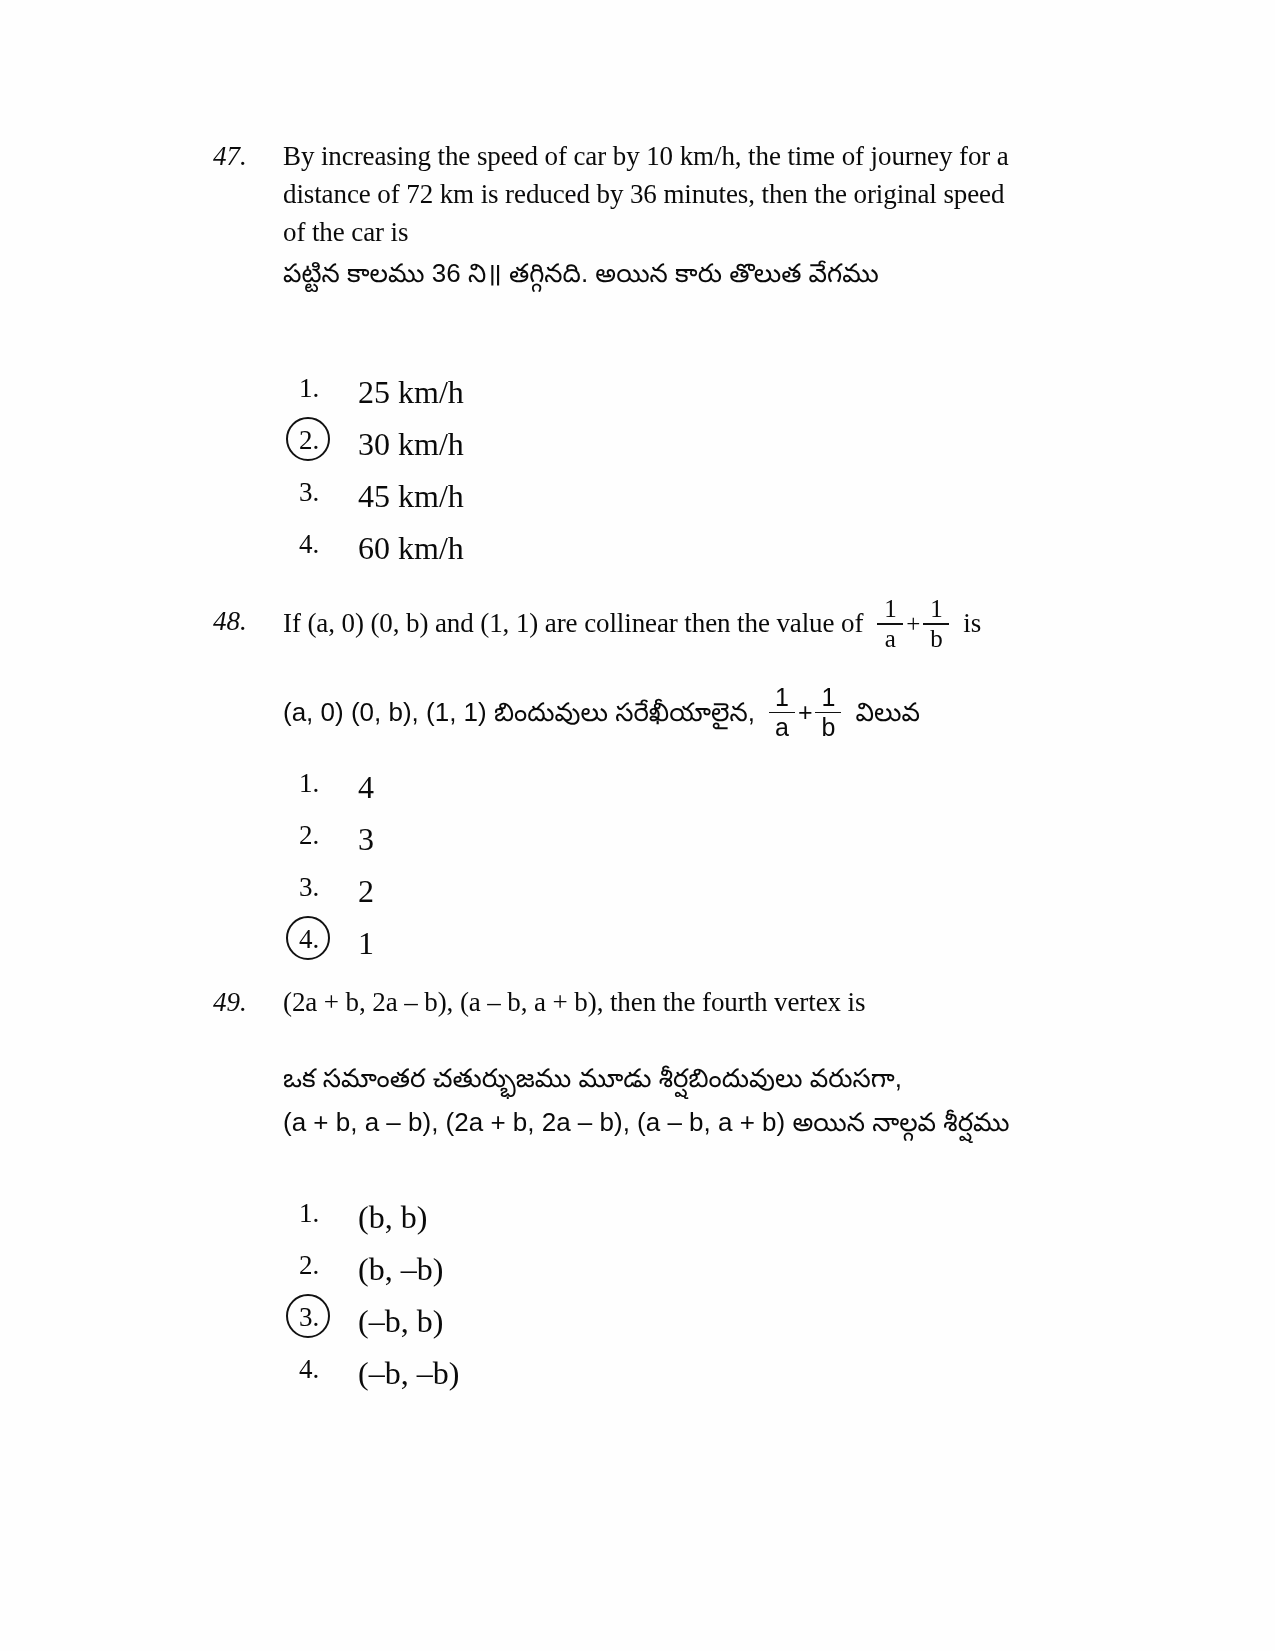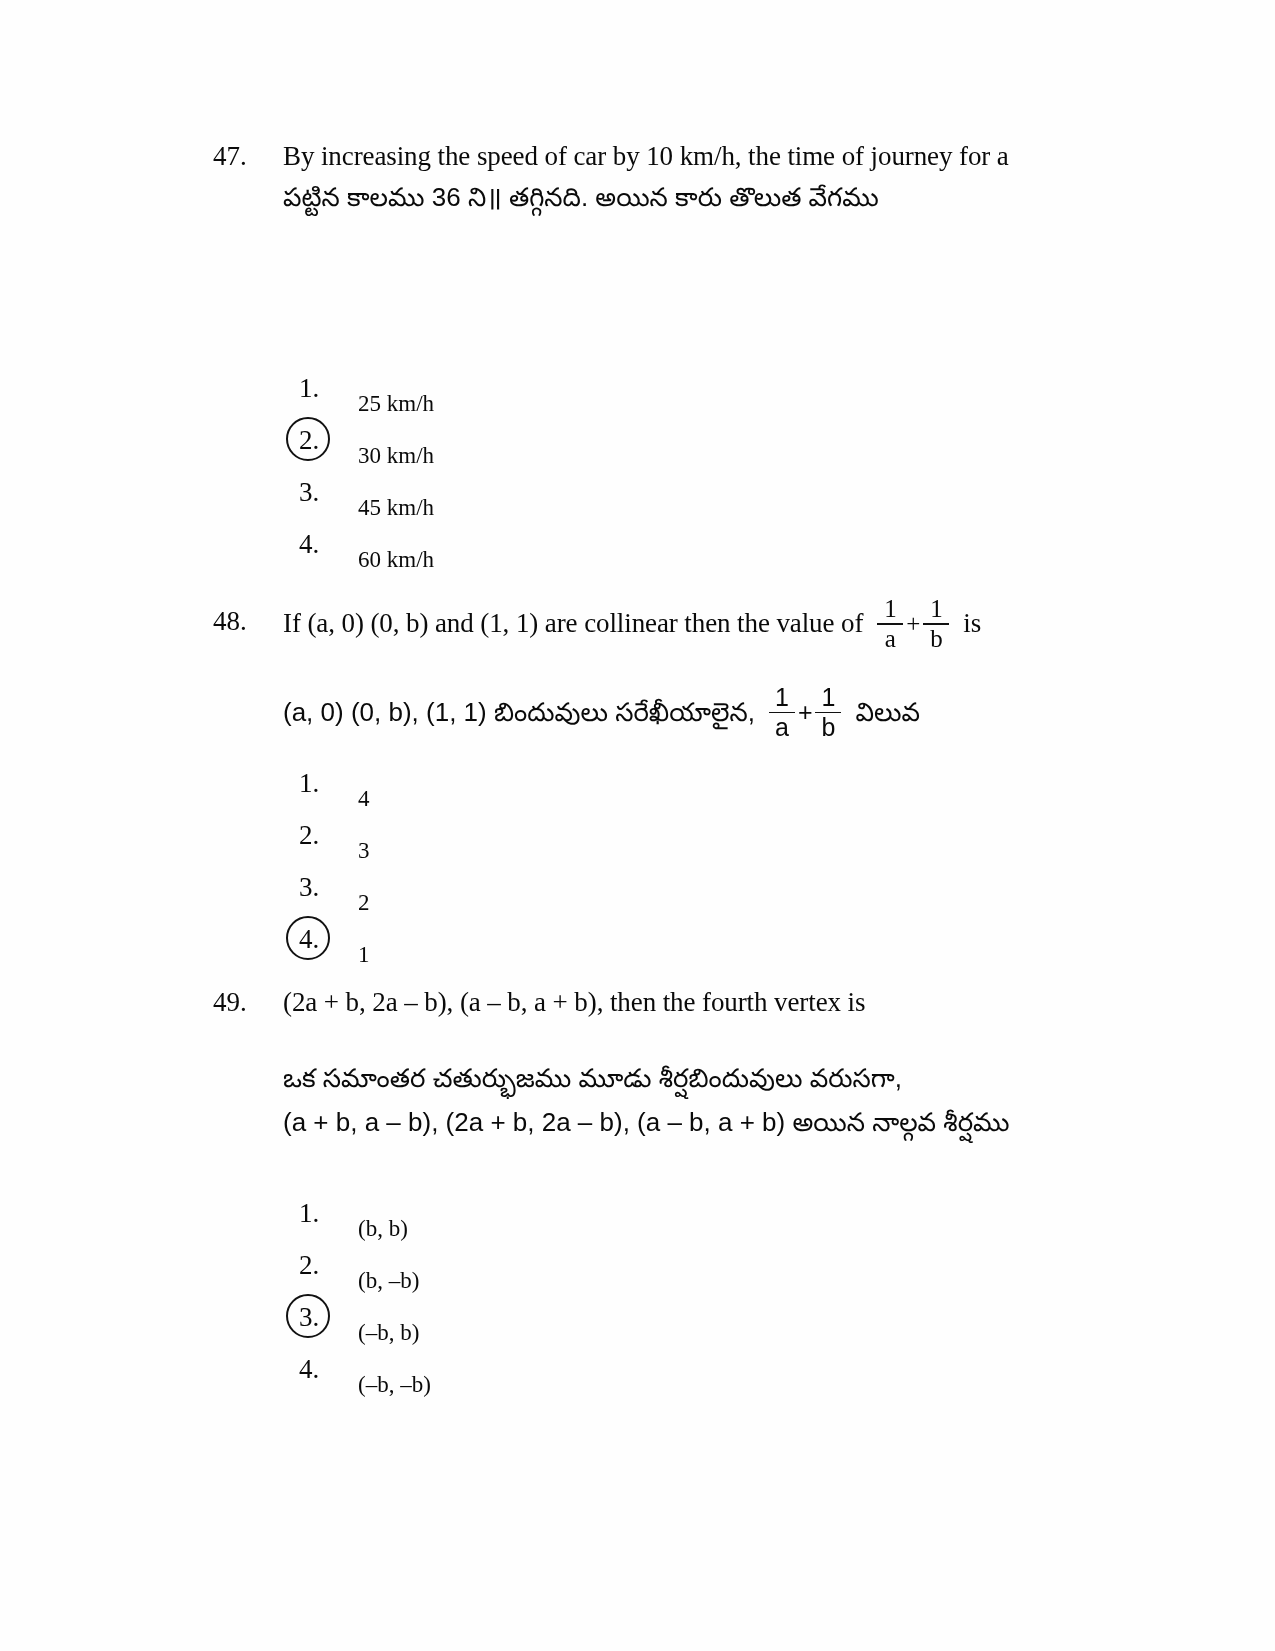--- a/index.html
+++ b/index.html
@@ -31,20 +31,21 @@
   }
 
   .q-num {
     position: absolute;
     left: 213px;
     width: 60px;
     font-size: 27px;
     line-height: 38px;
     text-align: left;
     letter-spacing: 0px;
+    font-style: italic;
   }
 
   .q-body {
     position: absolute;
     left: 283px;
     width: 745px;
   }
 
   .q-line {
     font-size: 27px;
@@ -90,22 +91,22 @@
     top: 0px;
     width: 44px;
     height: 44px;
     border: 2.3px solid #111;
     border-radius: 50%;
     box-sizing: border-box;
   }
   .opt-text {
     position: absolute;
     left: 75px;
-    top: 16px;
-    font-size: 23px;
+    top: 4px;
+    font-size: 32px;
     line-height: 46px;
     white-space: nowrap;
     text-align: center;
   }
 
   
   .frac-group {
     display: inline-flex;
     align-items: center;
     vertical-align: middle;
@@ -143,20 +144,22 @@
 </style>
 </head>
 <body>
 
 <div class="page">
 
   <div class="question" style="top:137px;">
     <div class="q-num">47.</div>
     <div class="q-body">
       <div class="q-line en">By increasing the speed of car by 10 km/h, the time of journey for a</div>
+      <div class="q-line en">distance of 72 km is reduced by 36 minutes, then the original speed</div>
+      <div class="q-line en">of the car is</div>
       <div class="telugu">పట్టిన కాలము 36 ని॥ తగ్గినది. అయిన కారు తొలుత వేగము</div>
     </div>
     <div class="options" style="top:228px;left:283px;position:absolute;">
       <div class="option">
         <div class="opt-marker">1.</div>
         <div class="opt-text">25 km/h</div>
       </div>
       <div class="option">
         <div class="opt-marker circled">2.</div>
         <div class="opt-text">30 km/h</div>

